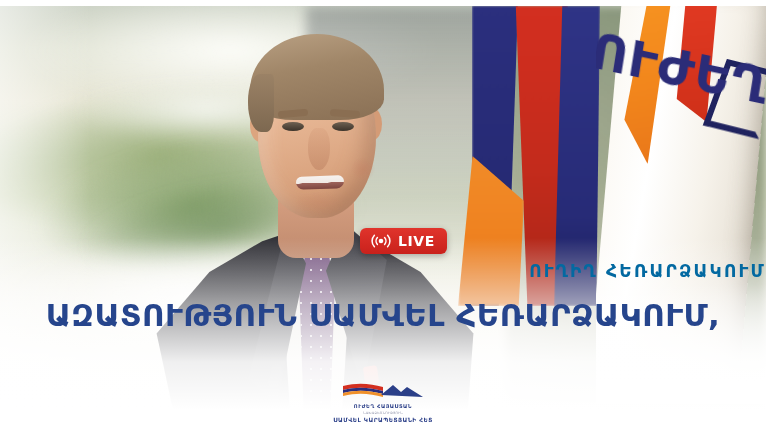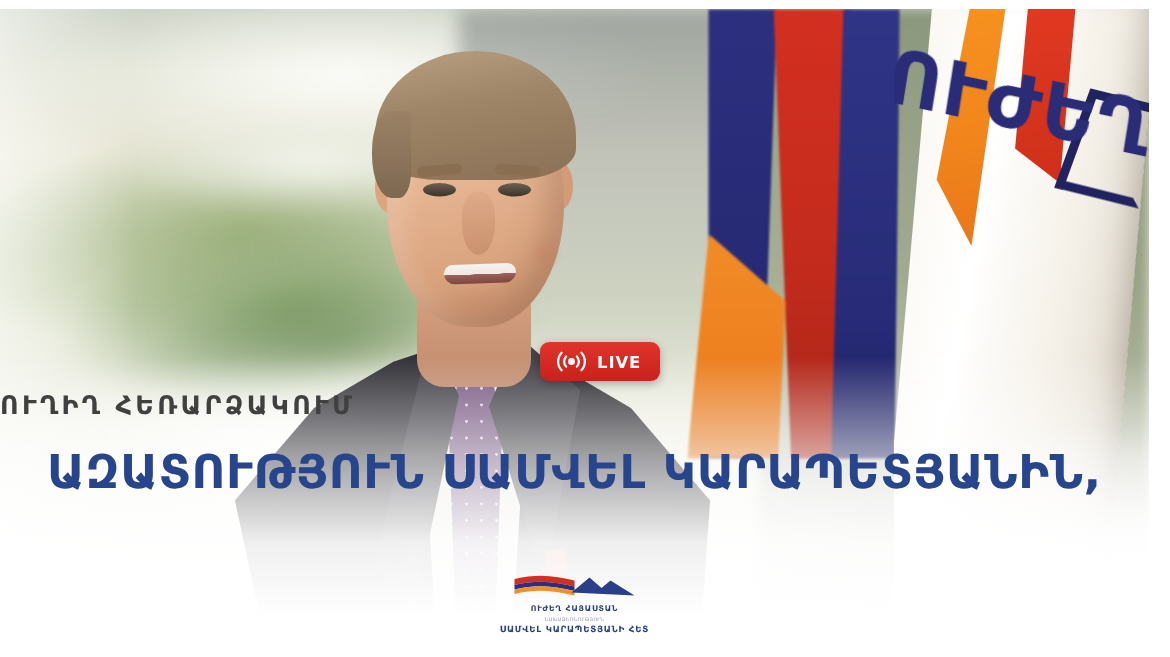--- a/index.html
+++ b/index.html
@@ -289,29 +289,29 @@
     left:360px; top:228px;
     display:flex; align-items:center; gap:6px;
     background:linear-gradient(180deg,#e0342c,#c9211c);
     color:#ffffff;
     padding:5px 12px 5px 10px;
     border-radius:6px;
     box-shadow:0 2px 6px rgba(0,0,0,.28);
   }
   .live-icon{ display:block; width:22px; height:16px; }
   .live-label{
-    font-size:11px; font-weight:bold; letter-spacing:.6px;
+    font-size:14px; font-weight:bold; letter-spacing:.6px;
     line-height:1;
   }
 
   
   .subtitle{
     position:absolute; left:0; top:261px; width:766px;
-    text-align:left;
-    color:#404040;
+    text-align:right;
+    color:#0369a1;
     font-size:17px;
     font-weight:bold;
     letter-spacing:2.2px;
   }
   .headline{
     position:absolute; left:0; top:296px; width:766px;
     text-align:center;
     color:#26458c;
     font-weight:bold;
     font-size:31px;
@@ -406,21 +406,21 @@
       <path d="M7.4 4.6a5 5 0 0 0 0 6.8" stroke="#ffffff" stroke-width="1.5" fill="none" stroke-linecap="round"></path>
       <path d="M17.6 2.2a8.4 8.4 0 0 1 0 11.6" stroke="#ffffff" stroke-width="1.5" fill="none" stroke-linecap="round"></path>
       <path d="M4.4 2.2a8.4 8.4 0 0 0 0 11.6" stroke="#ffffff" stroke-width="1.5" fill="none" stroke-linecap="round"></path>
     </svg>
     <span class="live-label">LIVE</span>
   </div>
 
   <div class="subtitle">ՈՒՂԻՂ ՀԵՌԱՐՁԱԿՈՒՄ</div>
 
   <div class="headline">
-    <span class="ln">ԱԶԱՏՈՒԹՅՈՒՆ ՍԱՄՎԵԼ ԿԱՐԱՊԵՏՅԱՆԻՆ,</span>
+    <span class="ln">ԱԶԱՏՈՒԹՅՈՒՆ ՍԱՄՎԵԼ ՀԵՌԱՐՁԱԿՈՒՄ,</span>
   </div>
 
   <div class="logo">
     <svg class="logo-emblem" viewBox="0 0 92 19">
       <path d="M6 4 C22 0, 34 2, 46 5 L46 9 C34 6, 22 4, 6 8 Z" fill="#D32F20"></path>
       <path d="M6 8 C22 4, 34 6, 46 9 L46 12 C34 9, 22 7, 6 11 Z" fill="#2B2F7E"></path>
       <path d="M6 11 C22 7, 34 9, 46 12 L46 15 C34 12, 22 10, 6 14 Z" fill="#F0902A"></path>
       <path d="M44 13 L56 3 L64 10 L70 5 L86 15 Z" fill="#2B3F88"></path>
     </svg>
     <div class="logo-line1">ՈՒԺԵՂ ՀԱՅԱՍՏԱՆ</div>

